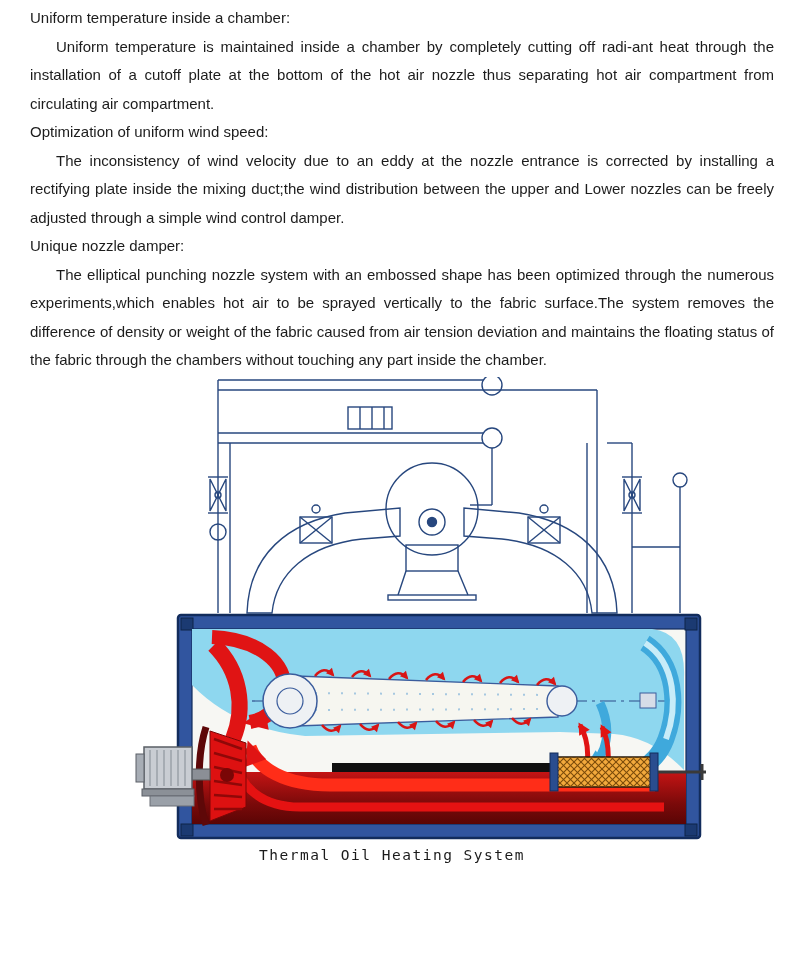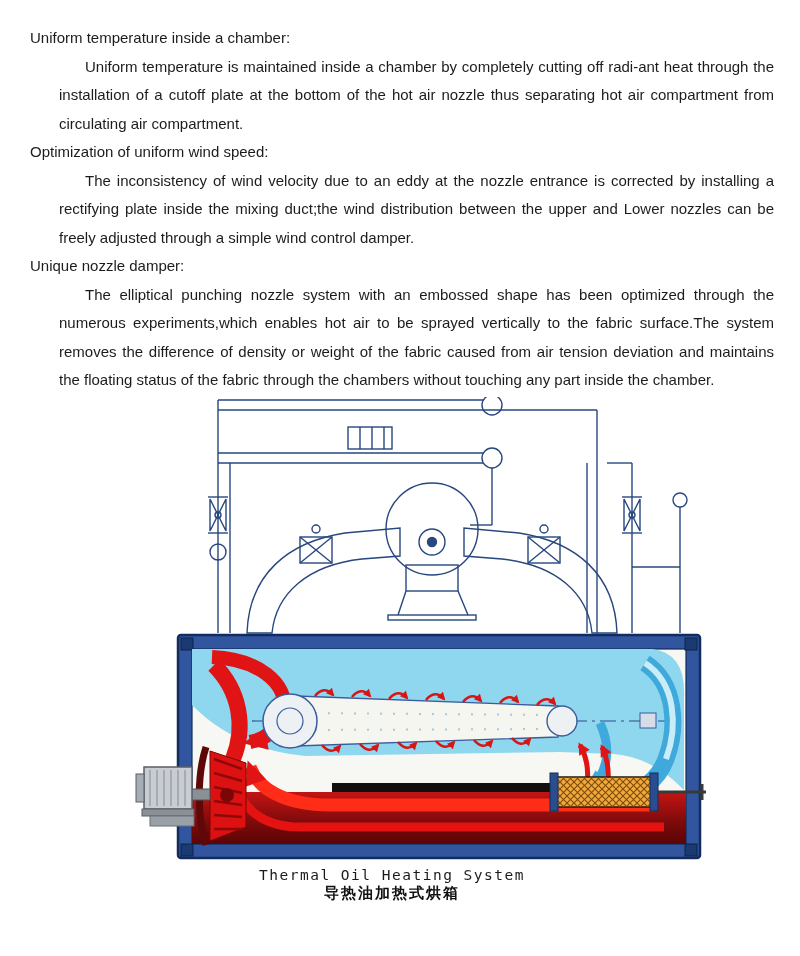--- a/index.html
+++ b/index.html
@@ -1,21 +1,21 @@
 <!DOCTYPE html>
 <html><head>
 <meta charset="utf-8">
 <style>
   * { margin:0; padding:0; box-sizing:border-box; }
   html,body { background:#ffffff; }
   body { width:800px; font-family:"Liberation Sans","DejaVu Sans",sans-serif; color:#1c1c1c; }
   .page { width:800px; min-height:956px; background:#fff; overflow:hidden; }
-  .text-block { padding:24px 26px 0 30px; }
+  .text-block { padding:4px 26px 0 30px; }
   .feature-heading { font-size:15px; font-weight:400; line-height:28.5px; }
-  .feature-body { font-size:15px; font-weight:400; line-height:28.5px; text-indent:26px; text-align:justify;margin-left:29px; }
+  .feature-body { font-size:15px; font-weight:400; line-height:28.5px; text-indent:26px; text-align:justify; }
   .feature-body.single { text-align:left; }
   figure { margin:2px 16px 0 0; }
   figure svg { display:block; }
   figcaption { text-align:center; margin-top:0; }
   .cap-en { font-family:"DejaVu Sans Mono","Liberation Mono",monospace; font-size:14.5px; letter-spacing:1.5px; color:#1b1b1b; line-height:17px; }
   .cap-zh { font-family:"DejaVu Sans","Liberation Sans",sans-serif; font-size:15px; font-weight:700; letter-spacing:2px; line-height:19px; color:#111; }
 </style>
 </head>
 <body>
 
@@ -236,17 +236,16 @@
           </g>
           <rect x="136" y="377" width="8" height="28" fill="#a7adb5" stroke="#5a5f66"></rect>
           <rect x="142" y="412" width="52" height="7" fill="#8b9097" stroke="#5a5f66"></rect>
           <rect x="150" y="419" width="44" height="10" fill="#9aa0a8" stroke="#6a6f76"></rect>
         </g>
       </g>
     </svg>
 
     <figcaption>
       <div class="cap-en">Thermal Oil Heating System</div>
-      <div class="cap-zh">导热油加热式烘箱</div>
     </figcaption>
   </figure>
 
 </div>
 
 </body></html>

